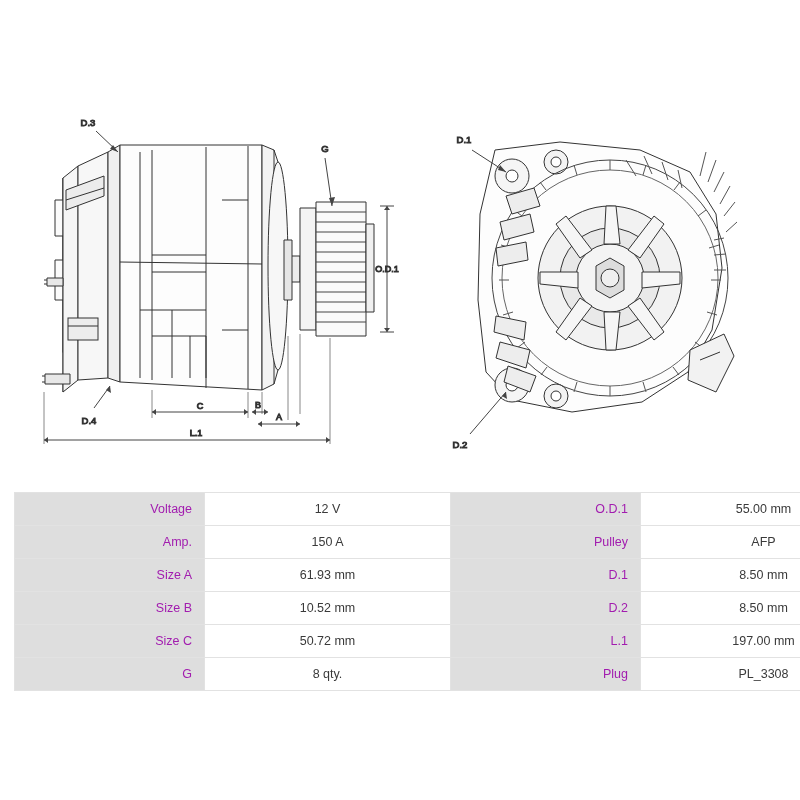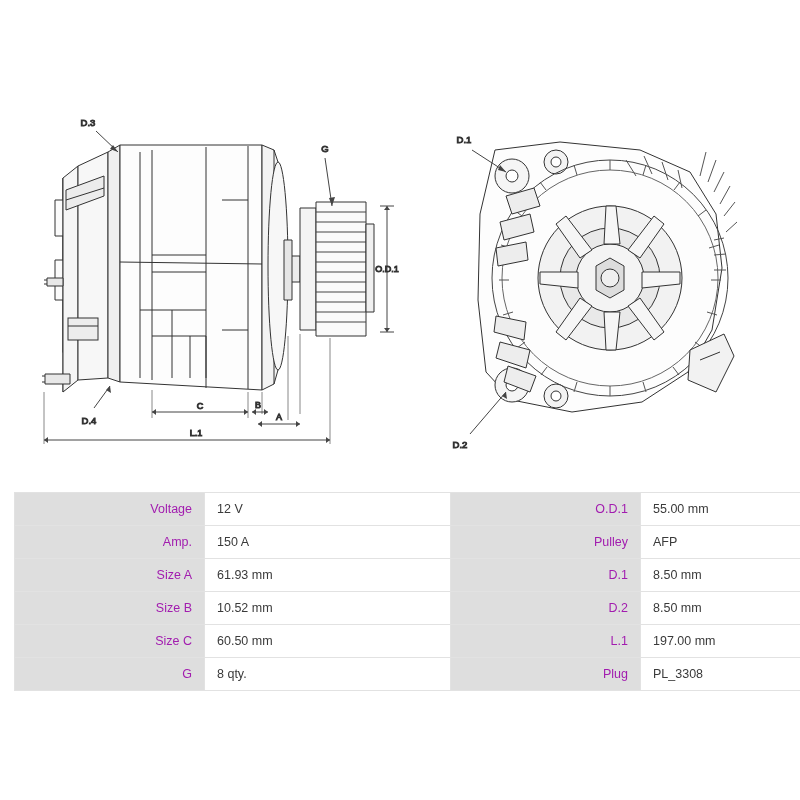--- a/index.html
+++ b/index.html
@@ -50,21 +50,21 @@
   }
   td.label-cell {
     background: #dedede;
     color: #a21caf;
     text-align: right;
     width: 165px;
   }
   td.value-cell {
     background: #ffffff;
     color: #3a3a3a;
-    text-align: left;
+    text-align: center;
     width: 221px;
   }
   .lbl {
     font-size: 9.5px;
     fill: #222222;
     font-family: "Liberation Sans", sans-serif;
   }
   .dim {
     font-size: 9px;
     fill: #222222;
@@ -263,21 +263,21 @@
           <td class="value-cell">8.50 mm</td>
         </tr>
         <tr>
           <td class="label-cell">Size B</td>
           <td class="value-cell">10.52 mm</td>
           <td class="label-cell">D.2</td>
           <td class="value-cell">8.50 mm</td>
         </tr>
         <tr>
           <td class="label-cell">Size C</td>
-          <td class="value-cell">60.50 mm</td>
+          <td class="value-cell">50.72 mm</td>
           <td class="label-cell">L.1</td>
           <td class="value-cell">197.00 mm</td>
         </tr>
         <tr>
           <td class="label-cell">G</td>
           <td class="value-cell">8 qty.</td>
           <td class="label-cell">Plug</td>
           <td class="value-cell">PL_3308</td>
         </tr>
       </tbody>

